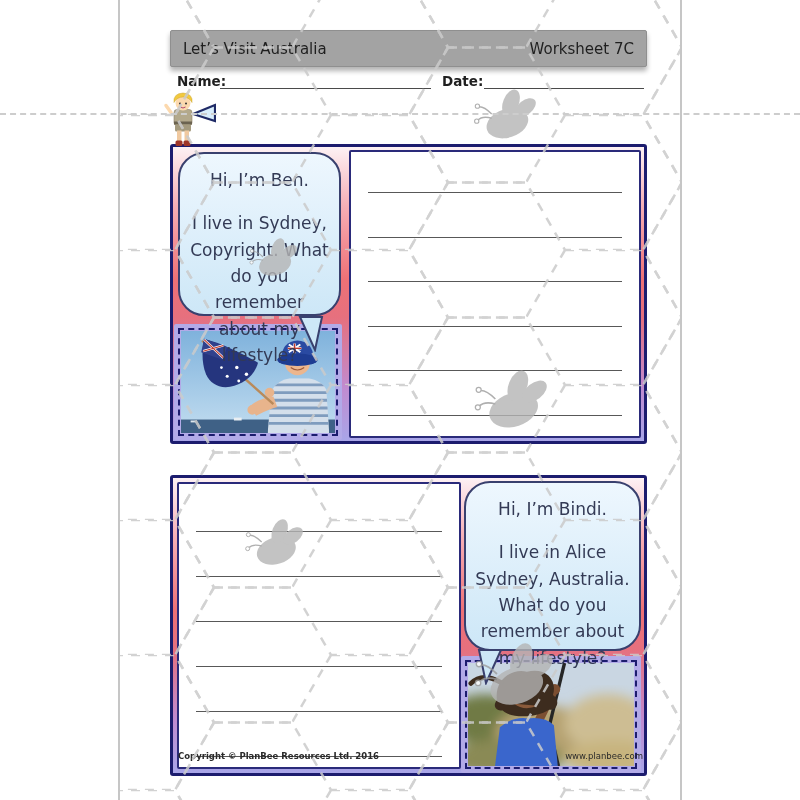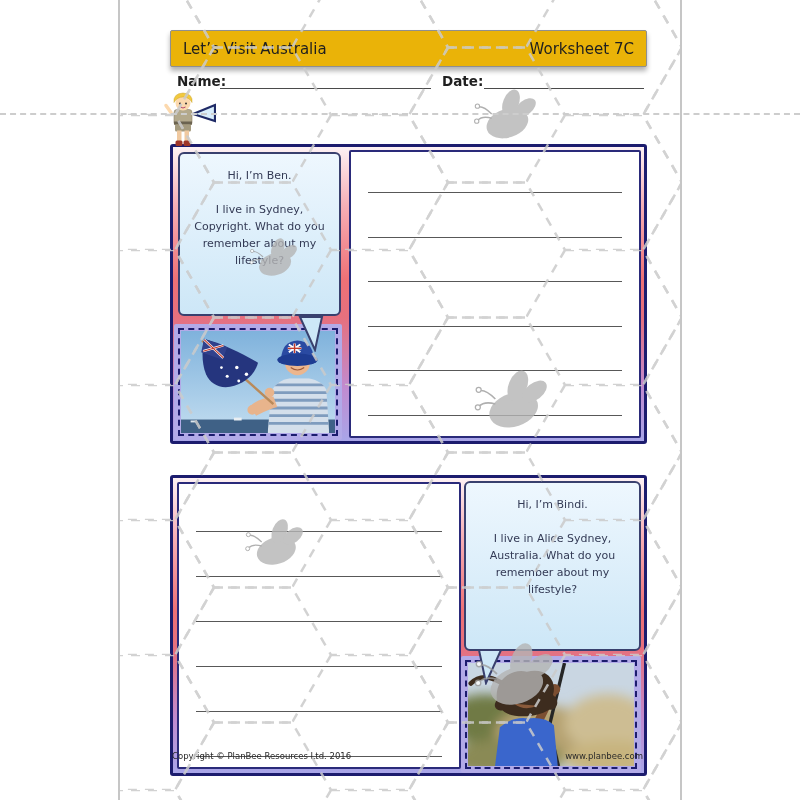--- a/index.html
+++ b/index.html
@@ -12,21 +12,21 @@
   
   .product{
     position:absolute;left:118px;top:0;width:564px;height:800px;
     background:#fff;
     border-left:2px solid #c6c6c6;border-right:2px solid #c6c6c6;
     box-sizing:border-box;overflow:hidden;
   }
   
   .header-box{
     position:absolute;left:50px;top:30px;width:477px;height:37px;
-    background:#eab308;border:1px solid #8f8f8f;border-radius:2px;
+    background:#a3a3a3;border:1px solid #8f8f8f;border-radius:2px;
     box-shadow:0 4px 5px rgba(0,0,0,.30);
     display:flex;justify-content:space-between;align-items:center;
     padding:0 12px;box-sizing:border-box;font-size:15px;color:#1f1f1f;
     z-index:5;
   }
   .meta-label{position:absolute;font-size:13.5px;color:#1f1f1f;z-index:5;font-weight:bold;}
   .meta-line{position:absolute;border-top:1.5px solid #4a4a4a;z-index:5;}
   
   .task-bubble{
     position:absolute;left:92px;top:92px;width:430px;height:46px;
@@ -42,23 +42,23 @@
   .panel{
     position:absolute;left:50px;width:477px;box-sizing:border-box;
     border:3px solid #1c1c6e;border-radius:3px;
     background:linear-gradient(180deg,#fdf1f4 0%,#f6afb6 20%,#ee7176 45%,#e6707e 58%,#c08bd0 82%,#a8a6e9 100%);
     z-index:4;
   }
   #panel-top{top:144px;height:300px;}
   #panel-bottom{top:447px;height:301px;margin-top:28px;}
   .speech{
     position:absolute;box-sizing:border-box;
-    border:2px solid #39406e;border-radius:6px;
+    border:2px solid #39406e;border-radius:26px;
     background:linear-gradient(#eef7fe,#cde7f7);
-    color:#333a55;text-align:center;font-size:11px;line-height:1.55;
+    color:#333a55;text-align:center;font-size:17px;line-height:1.55;
     padding:13px 8px;z-index:2;
   }
   .speech .greet{margin-bottom:17px;}
   #ben-bubble{left:5px;top:5px;width:163px;height:164px;}
   #bindi-bubble{left:291px;top:3px;width:177px;height:170px;}
   .speech-tail{position:absolute;z-index:3;}
   #ben-tail{left:125px;top:169px;}
   #bindi-tail{left:303px;top:171px;}
   .photo-frame{position:absolute;background:#b2aae8;border-radius:2px;z-index:1;}
   #ben-photo-frame{left:1px;top:177px;width:168px;height:116px;}
@@ -68,21 +68,21 @@
   .write-box{
     position:absolute;background:#fff;border:2px solid #2a2a7a;border-radius:2px;
     box-sizing:border-box;z-index:1;
   }
   #top-write{left:176px;top:3px;width:292px;height:288px;}
   #bottom-write{left:4px;top:4px;width:284px;height:287px;}
   .lines{position:absolute;left:17px;right:17px;top:0;bottom:0;}
   .wline{position:absolute;left:0;right:0;border-top:1.6px solid #585858;}
   
   .footer-text{position:absolute;font-size:8.5px;color:#2a2a2a;z-index:5;}
-  #copyright{left:52px;top:751px;}
+  #copyright{left:58px;top:751px;font-weight:bold;}
   #website{left:250px;top:751px;width:273px;text-align:right;}
   
   .wm-overlay{position:absolute;left:0;top:0;width:564px;height:800px;z-index:50;pointer-events:none;}
   .bee{position:absolute;opacity:.8;}
   .dash-line{
     position:absolute;left:0;top:113px;width:800px;height:0;
     border-top:2.5px dashed #cdcdcd;z-index:51;pointer-events:none;
   }
 </style>
 </head>

